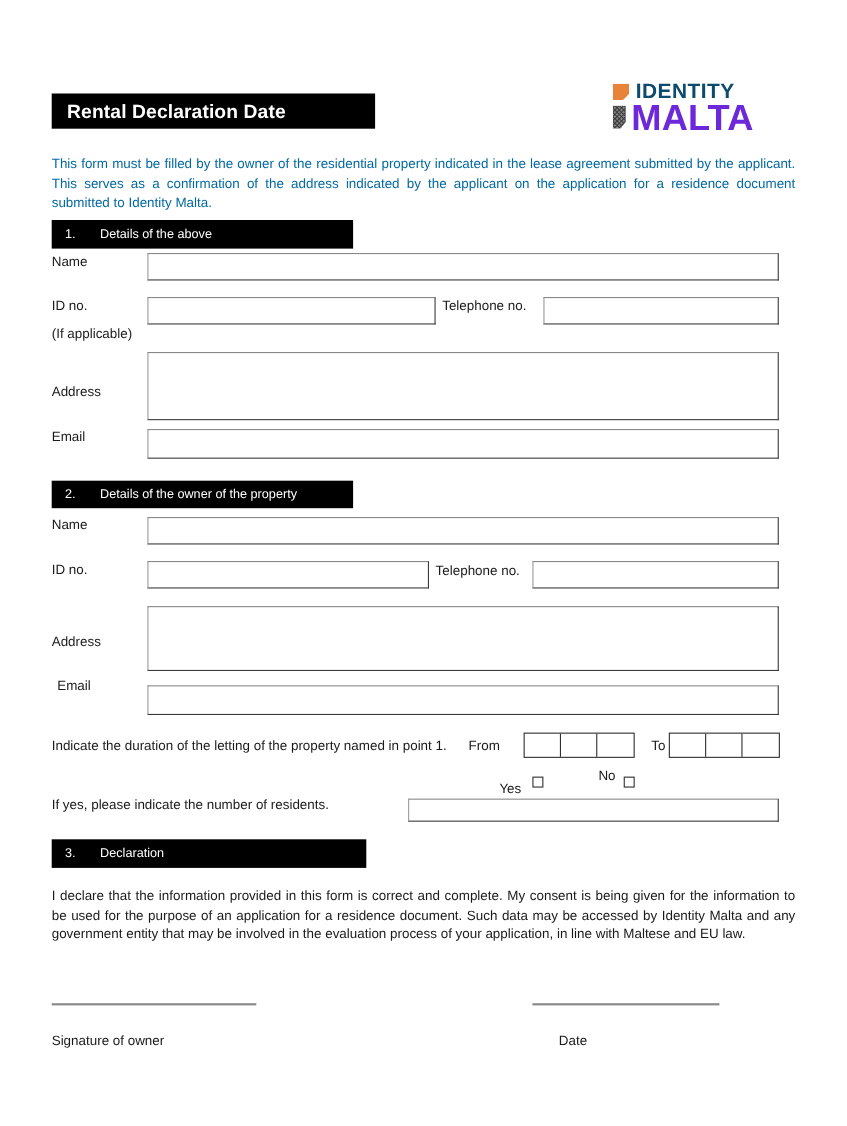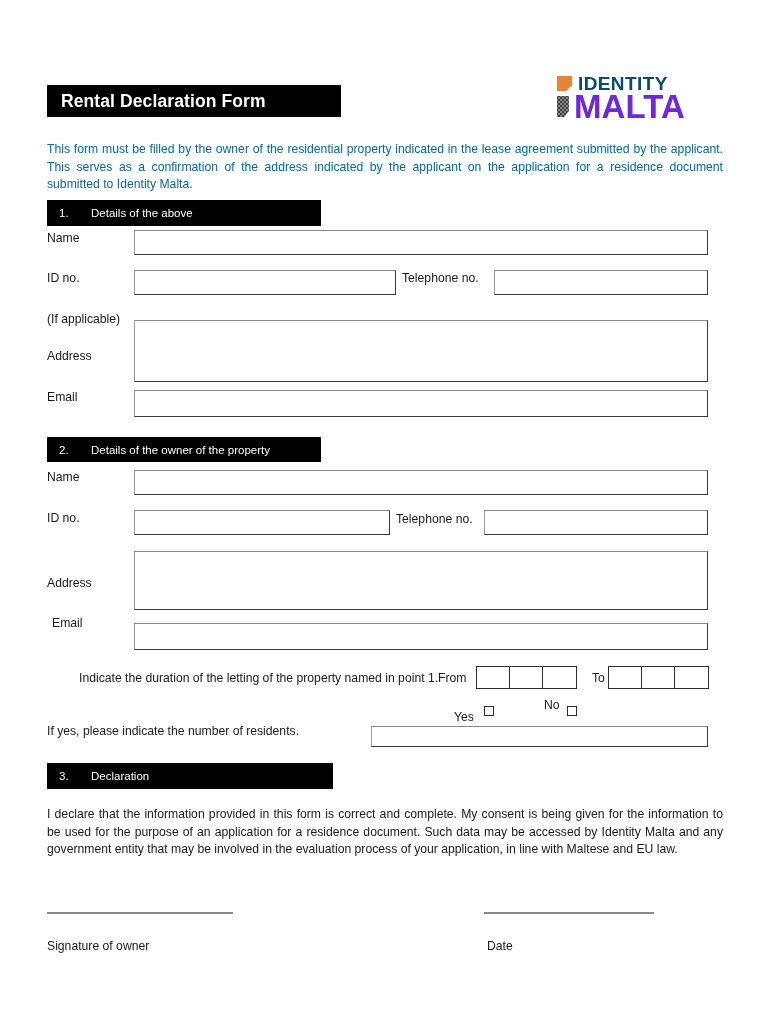--- a/index.html
+++ b/index.html
@@ -142,41 +142,41 @@
     border-left-color: #9a9a9a;
   }
 
   
   #lbl-t-name      { left: 47px;  top: 231px; }
   #box-t-name      { left: 134px; top: 230px; width: 574px; height: 25px; }
   #lbl-t-id        { left: 47px;  top: 271px; }
   #box-t-id        { left: 134px; top: 270px; width: 262px; height: 25px; }
   #lbl-t-tel       { left: 402px; top: 271px; }
   #box-t-tel       { left: 494px; top: 270px; width: 214px; height: 25px; }
-  #lbl-t-ifapp     { left: 47px;  top: 312px; }
+  #lbl-t-ifapp     { left: 47px;  top: 296px; }
   #lbl-t-address   { left: 47px;  top: 349px; }
   #box-t-address   { left: 134px; top: 320px; width: 574px; height: 62px; }
   #lbl-t-email     { left: 47px;  top: 390px; }
   #box-t-email     { left: 134px; top: 390px; width: 574px; height: 27px; }
 
   
   #lbl-o-name      { left: 47px;  top: 470px; }
   #box-o-name      { left: 134px; top: 470px; width: 574px; height: 25px; }
   #lbl-o-id        { left: 47px;  top: 511px; }
   #box-o-id        { left: 134px; top: 510px; width: 256px; height: 25px; }
   #lbl-o-tel       { left: 396px; top: 512px; }
   #box-o-tel       { left: 484px; top: 510px; width: 224px; height: 25px; }
   #lbl-o-address   { left: 47px;  top: 576px; }
   #box-o-address   { left: 134px; top: 551px; width: 574px; height: 59px; }
   #lbl-o-email     { left: 52px;  top: 616px; }
   #box-o-email     { left: 134px; top: 623px; width: 574px; height: 27px; }
 
   
-  #lbl-duration { left: 47px; top: 671px; margin-left: 32px; }
-  #lbl-from     { left: 438px; top: 671px; }
+  #lbl-duration { left: 47px; top: 671px; }
+  #lbl-from     { left: 426px; top: 671px; }
   #lbl-to       { left: 592px; top: 671px; }
   .date-grid {
     position: absolute;
     display: flex;
     box-sizing: border-box;
     border: 1px solid #2e2e2e;
     background: #ffffff;
     height: 23px;
   }
   .date-grid .cell {
@@ -219,31 +219,31 @@
 
   
   .sig-line {
     position: absolute;
     height: 2px;
     background: #8a8a8a;
   }
   #sig-line-owner { left: 47px;  top: 912px; width: 186px; }
   #sig-line-date  { left: 484px; top: 912px; width: 170px; }
   #lbl-sig-owner  { left: 47px;  top: 939px; }
-  #lbl-sig-date   { left: 487px; top: 939px; text-align: center; }
+  #lbl-sig-date   { left: 508px; top: 939px; text-align: center; }
 </style>
 </head>
 <body>
 
 <div class="page">
 
   <div class="header">
 
     <div class="title-bar">
-      <span class="title-text">Rental Declaration Form</span>
+      <span class="title-text">Rental Declaration Date</span>
     </div>
 
     <div class="logo">
       <div class="logo-row">
         <span class="logo-mark-top"></span>
         <span class="logo-identity">IDENTITY</span>
       </div>
       <div class="logo-row">
         <span class="logo-mark-bottom"></span>
         <span class="logo-malta">MALTA</span>

